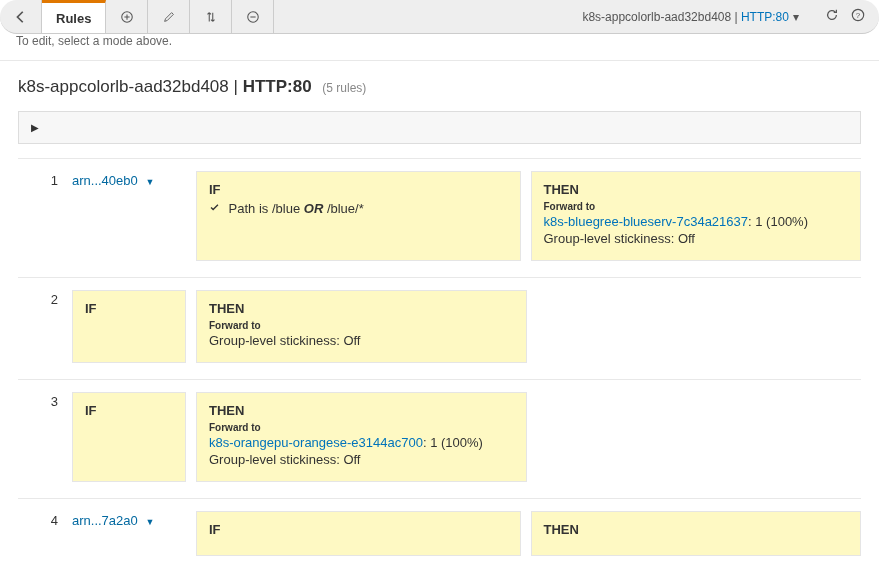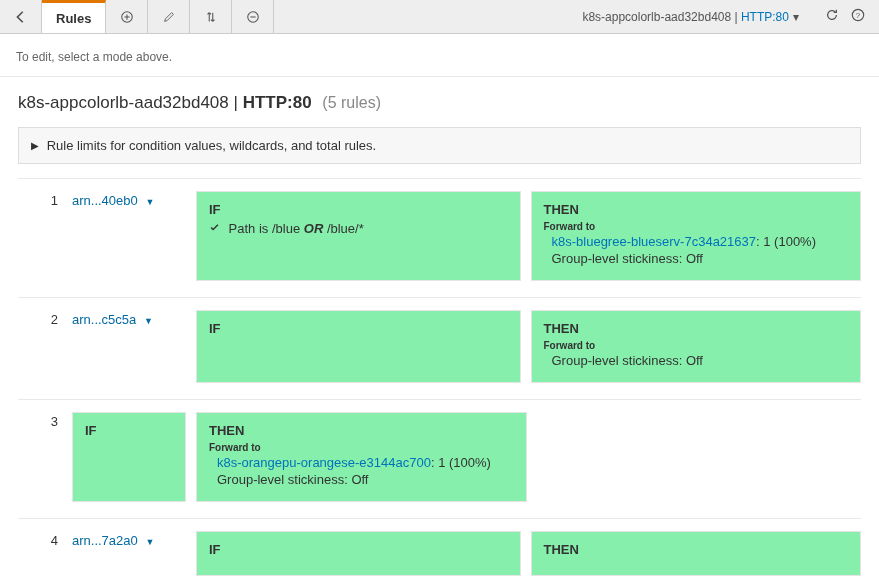--- a/index.html
+++ b/index.html
@@ -8,20 +8,21 @@
     font-size: 13px;
     color: #333;
     background: #fff;
   }
   .toolbar {
     display: flex;
     align-items: stretch;
     background: #eee;
     border-bottom: 1px solid #ccc;
     height: 34px;
+    border-radius: 17px;
   }
   .toolbar-btn {
     display: flex;
     align-items: center;
     justify-content: center;
     width: 42px;
     border-right: 1px solid #ccc;
     cursor: pointer;
     color: #555;
   }
@@ -49,33 +50,33 @@
   .breadcrumb .caret { margin-left: 4px; color:#555;}
   .toolbar-right-icons {
     display: flex;
     align-items: center;
     gap: 12px;
     padding: 0 14px;
     color: #555;
   }
   .toolbar-right-icons span { cursor: pointer; }
   .hint {
-    padding: 16px 16px 12px;
+    padding: 0 16px 12px;
     font-size: 12px;
     color: #666;
     border-bottom: 1px solid #e8e8e8;
   }
   .header {
     padding: 16px 18px 10px;
     font-size: 17px;
     font-weight: 400;
     color: #333;
   }
   .header .bold { font-weight: bold; }
-  .header .count { font-size: 16px; color: #888; margin-left: 6px; }
+  .header .count { font-size: 12px; color: #888; margin-left: 6px; }
   .limits-box {
     margin: 4px 18px 14px;
     border: 1px solid #ddd;
     background: #f7f7f7;
     padding: 10px 12px;
     font-size: 13px;
     display: flex;
     align-items: center;
     gap: 8px;
     cursor: pointer;
@@ -87,31 +88,31 @@
     grid-template-columns: 50px 120px 1fr 1fr;
     border-top: 1px solid #e8e8e8;
     padding: 12px 0 16px;
     gap: 4px;
   }
   .rule-row:first-child { border-top: 1px solid #e8e8e8; }
   .col-idx { text-align: right; padding-right: 10px; font-size: 13px; color:#333; padding-top:2px;}
   .col-arn { font-size: 13px; color: #0369a1; padding-top:2px;}
   .col-arn .caret { font-size: 9px; margin-left: 4px; }
   .panel {
-    background: #86efac;
+    background: #fef9c3;
     border: 1px solid #e5e5e5;
     padding: 10px 12px 14px;
     font-size: 13px;
   }
   .panel-if { margin-right: 6px; }
   .panel-then { margin-left: 0; }
   .panel .hdr { font-weight: bold; margin-bottom: 4px; }
   .panel .sub { font-weight: bold; font-size: 10px; }
   .panel .line { margin-top: 2px; }
-  .panel .indent { margin-left: 8px; }
+  .panel .indent { margin-left: 0; }
   .check { display:inline-block; width:12px; margin-right:4px; }
   .link { color: #0073bb; cursor: pointer; }
   .or { font-weight: bold; font-style: italic; }
 </style>
 </head>
 <body>
 
 <div class="toolbar">
   <div class="toolbar-btn">
     <svg viewBox="0 0 16 16">
@@ -167,21 +168,20 @@
 
 <div class="hint">To edit, select a mode above.</div>
 
 <div class="header">
   <span>k8s-appcolorlb-aad32bd408</span><span> | </span><span class="bold">HTTP:80</span>
   <span class="count">(5 rules)</span>
 </div>
 
 <div class="limits-box">
   <span class="arrow">▶</span>
-  <span>Rule limits for condition values, wildcards, and total rules.</span>
 </div>
 
 <div class="rules" id="rules-container">
     <div class="rule-row">
       <div class="col-idx">1</div>
       <div class="col-arn">arn...40eb0 <span class="caret">▼</span></div>
       <div class="panel panel-if">
         <div class="hdr">IF</div>
         <div class="line"><span class="check"><svg width="11" height="11" viewBox="0 0 16 16">
               <path d="M3 8l3 3 7-7" stroke="#333" stroke-width="2" fill="none"></path>
@@ -189,21 +189,20 @@
       </div>
       <div class="panel panel-then">
         <div class="hdr">THEN</div>
         <div class="sub">Forward to</div>
         <div class="line indent"><span class="link">k8s-bluegree-blueserv-7c34a21637</span>: 1 (100%)</div>
         <div class="line indent">Group-level stickiness: Off</div>
       </div>
     </div>
     <div class="rule-row">
       <div class="col-idx">2</div>
-      <div class="col-arn">arn...c5c5a <span class="caret">▼</span></div>
       <div class="panel panel-if">
         <div class="hdr">IF</div>
       </div>
       <div class="panel panel-then">
         <div class="hdr">THEN</div>
         <div class="sub">Forward to</div>
         <div class="line indent">Group-level stickiness: Off</div>
       </div>
     </div>
     <div class="rule-row">

